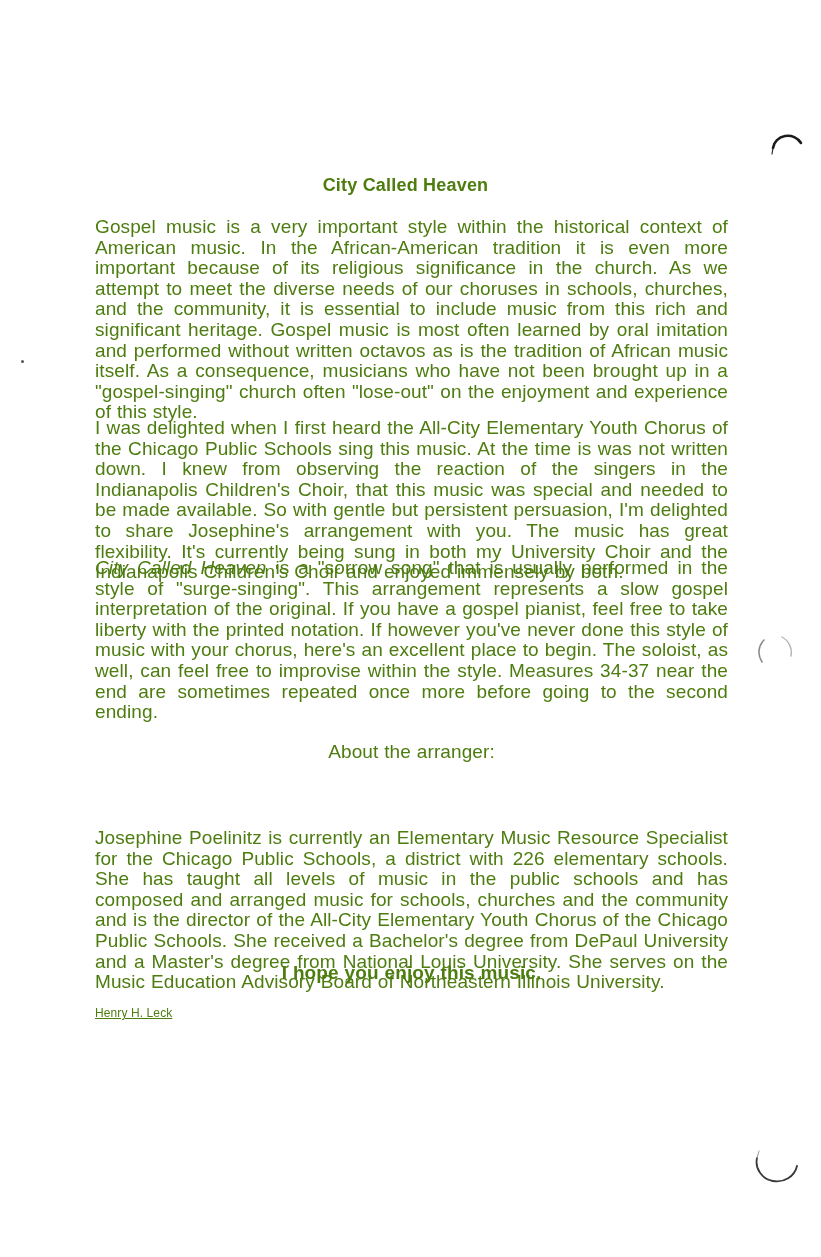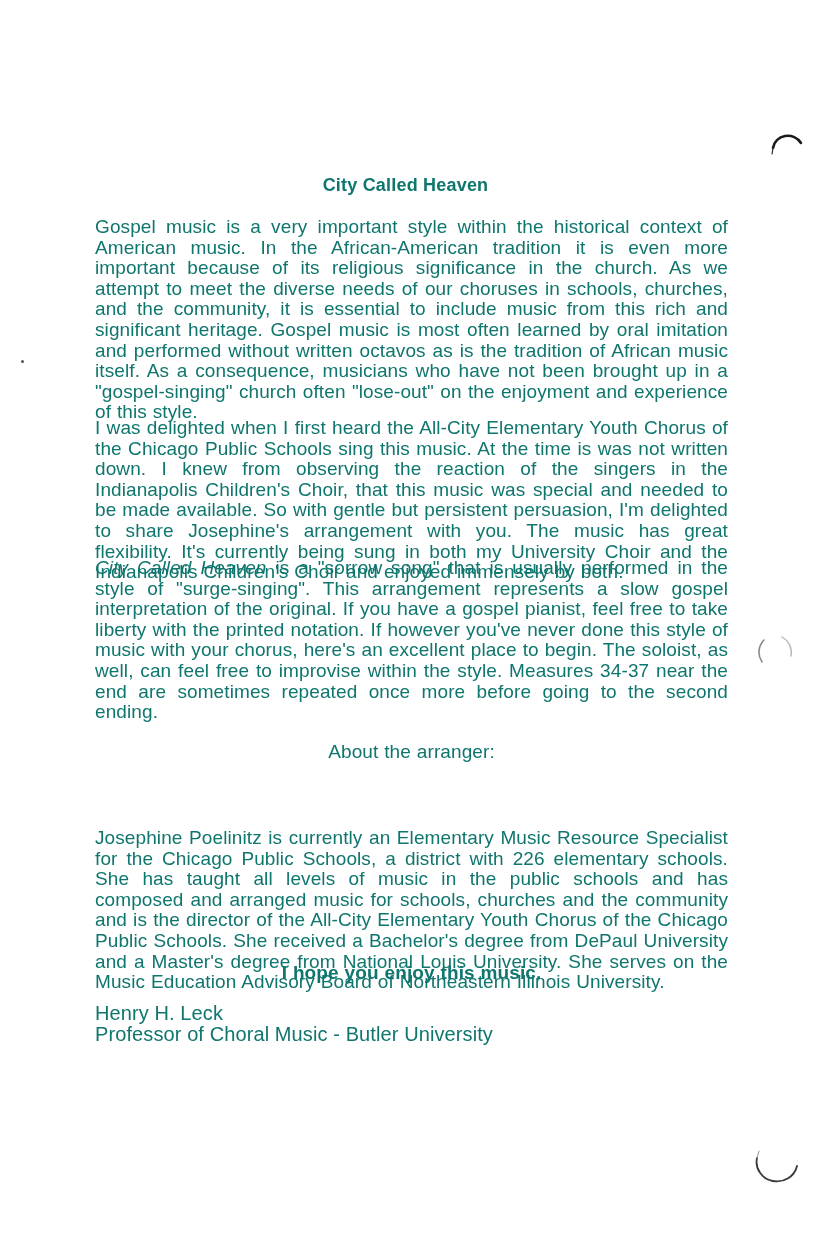--- a/index.html
+++ b/index.html
@@ -7,21 +7,21 @@
     padding: 0;
     background: #e8e8e8;
   }
   .page {
     position: relative;
     width: 821px;
     height: 1257px;
     background: #ffffff;
     overflow: hidden;
     font-family: "Liberation Sans", sans-serif;
-    color: #0f766e;
+    color: #4d7c0f;
     -webkit-font-smoothing: antialiased;
   }
   .title {
     position: absolute;
     top: 174px;
     left: 0;
     width: 811px;
     margin: 0;
     text-align: center;
     font-size: 18px;
@@ -45,23 +45,24 @@
   .p2 { top: 398px; margin-top: 20px; }
   .p3 { top: 558px; }
   .about { top: 742px; }
   .p4 { top: 780px; margin-top: 48px; }
   .closing { top: 963px; font-weight: bold; }
   .sig {
     position: absolute;
     left: 95px;
     top: 1003px;
     width: 640px;
-    font-size: 20px;
+    font-size: 12px;
     line-height: 20.6px;
     letter-spacing: 0.1px;
+    text-decoration: underline;
   }
   .p3 em { font-style: italic; }
   .scan-mark {
     position: absolute;
     pointer-events: none;
   }
   .speck {
     position: absolute;
     left: 21px;
     top: 360px;
@@ -85,21 +86,20 @@
   <p class="para p3"><em>City Called Heaven</em><span> is a "sorrow song" that is usually performed in the style of "surge-singing". This arrangement represents a slow gospel interpretation of the original. If you have a gospel pianist, feel free to take liberty with the printed notation. If however you've never done this style of music with your chorus, here's an excellent place to begin. The soloist, as well, can feel free to improvise within the style. Measures 34-37 near the end are sometimes repeated once more before going to the second ending.</span></p>
 
   <p class="para about plain">About the arranger:</p>
 
   <p class="para p4">Josephine Poelinitz is currently an Elementary Music Resource Specialist for the Chicago Public Schools, a district with 226 elementary schools. She has taught all levels of music in the public schools and has composed and arranged music for schools, churches and the community and is the director of the All-City Elementary Youth Chorus of the Chicago Public Schools. She received a Bachelor's degree from DePaul University and a Master's degree from National Louis University. She serves on the Music Education Advisory Board of Northeastern Illinois University.</p>
 
   <p class="para closing plain">I hope you enjoy this music.</p>
 
   <div class="sig">
     <div>Henry H. Leck</div>
-    <div>Professor of Choral Music - Butler University</div>
   </div>
 
   <svg class="scan-mark" style="left:768px; top:126px;" width="40" height="36" viewBox="0 0 40 36">
     <path d="M 5 22 A 15 14 0 0 1 33 17" fill="none" stroke="#1c1c1c" stroke-width="2.6" stroke-linecap="round"></path>
     <path d="M 5 22 L 4 28" fill="none" stroke="#2a2a2a" stroke-width="1.2" stroke-linecap="round"></path>
   </svg>
 
   <svg class="scan-mark" style="left:748px; top:630px;" width="56" height="52" viewBox="0 0 56 52">
     <path d="M 16 10 A 19 18 0 0 0 14 32" fill="none" stroke="#8a8a8a" stroke-width="1.6" stroke-linecap="round"></path>
     <path d="M 34 7 A 19 18 0 0 1 43 26" fill="none" stroke="#b5b5b5" stroke-width="1.4" stroke-linecap="round"></path>

